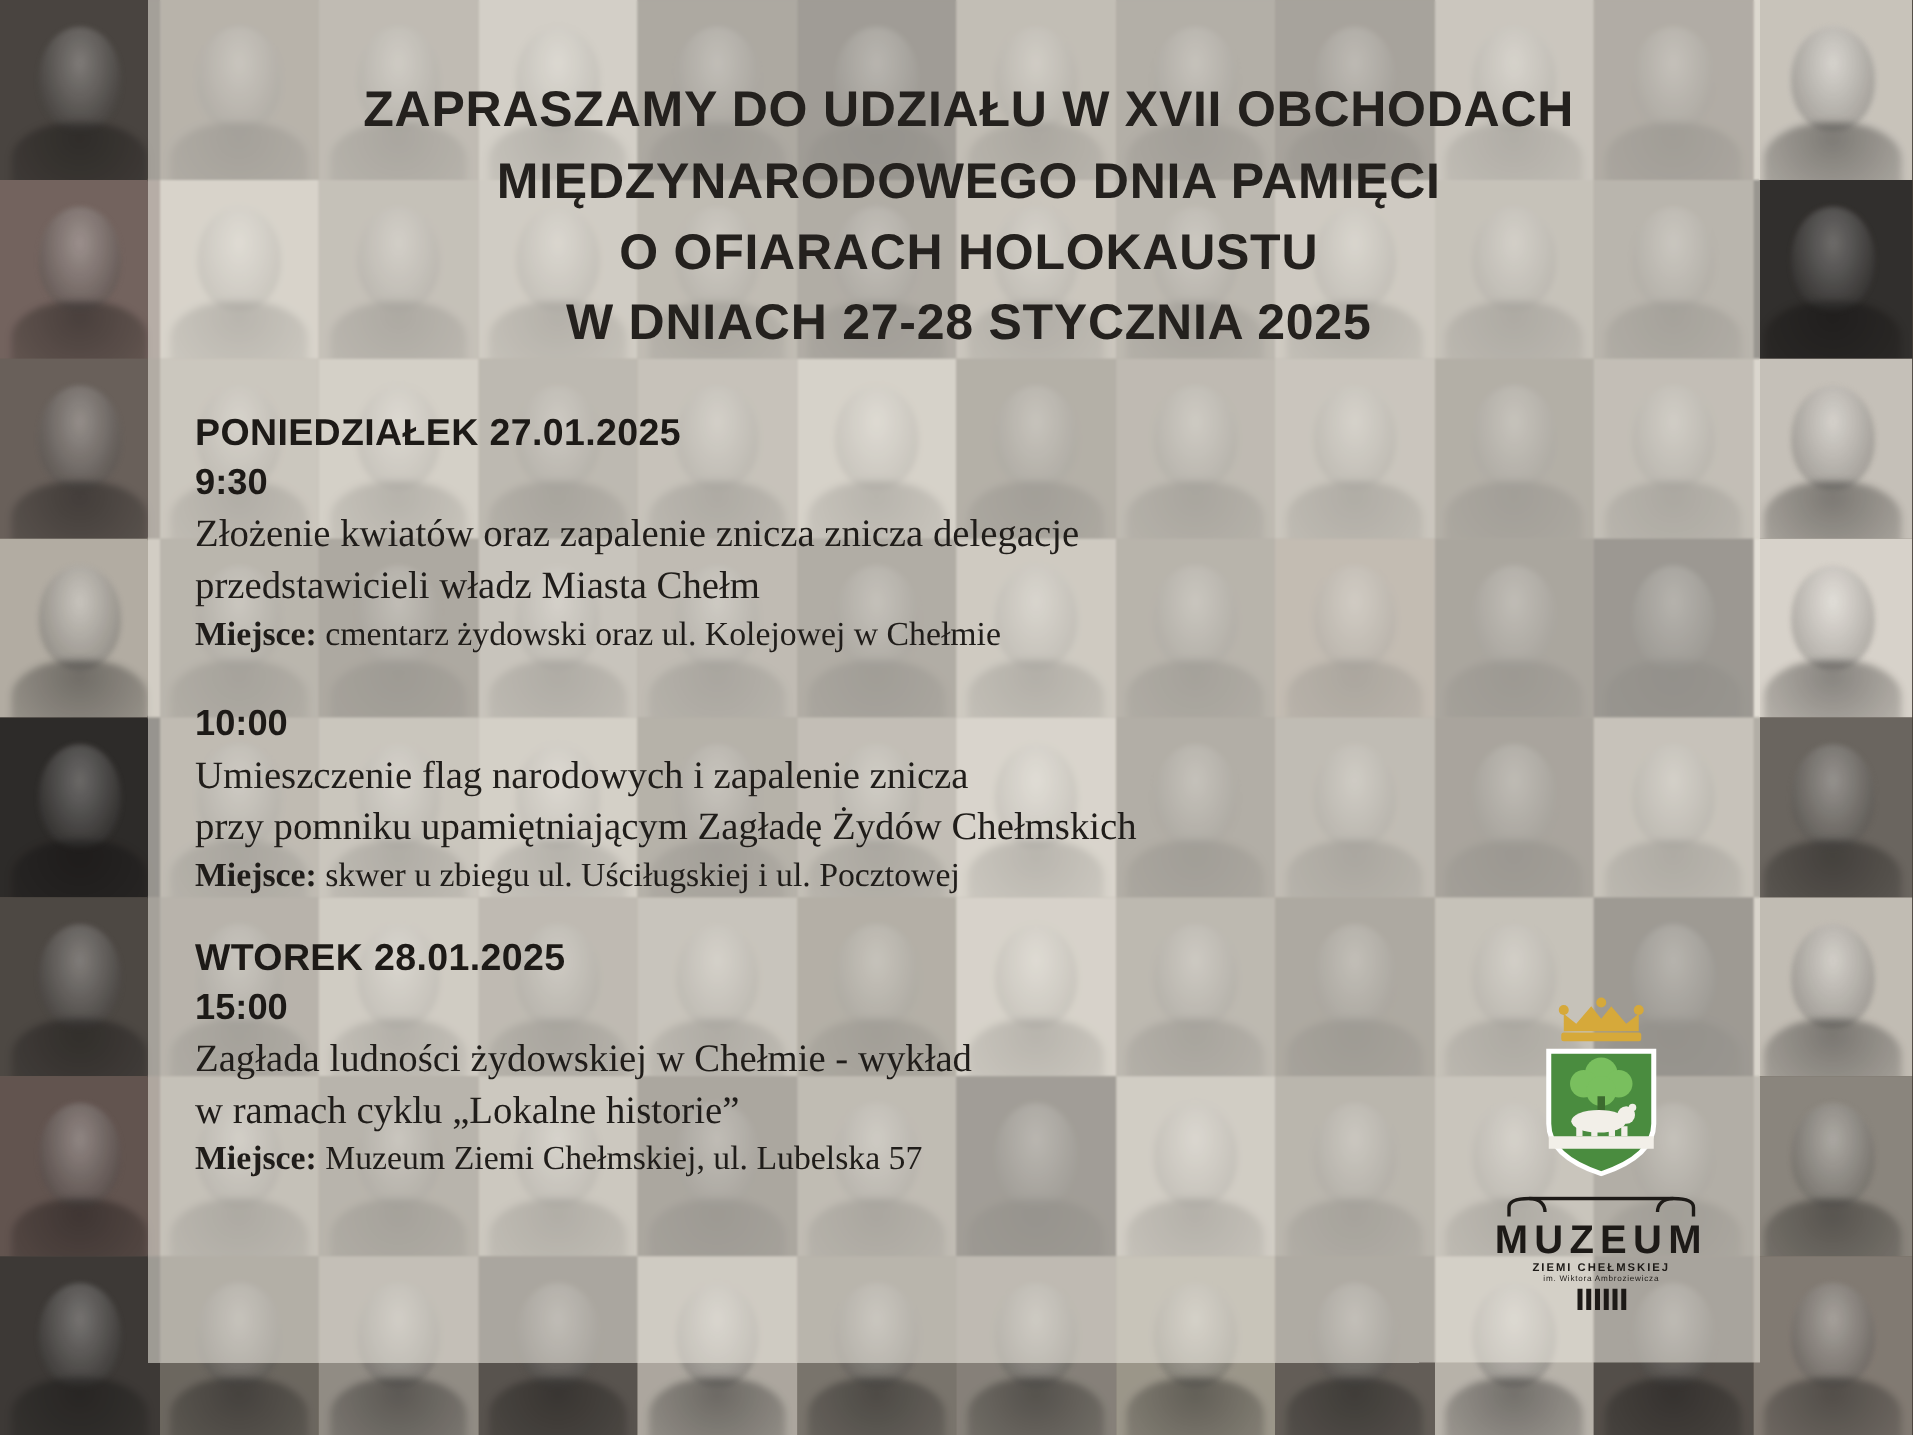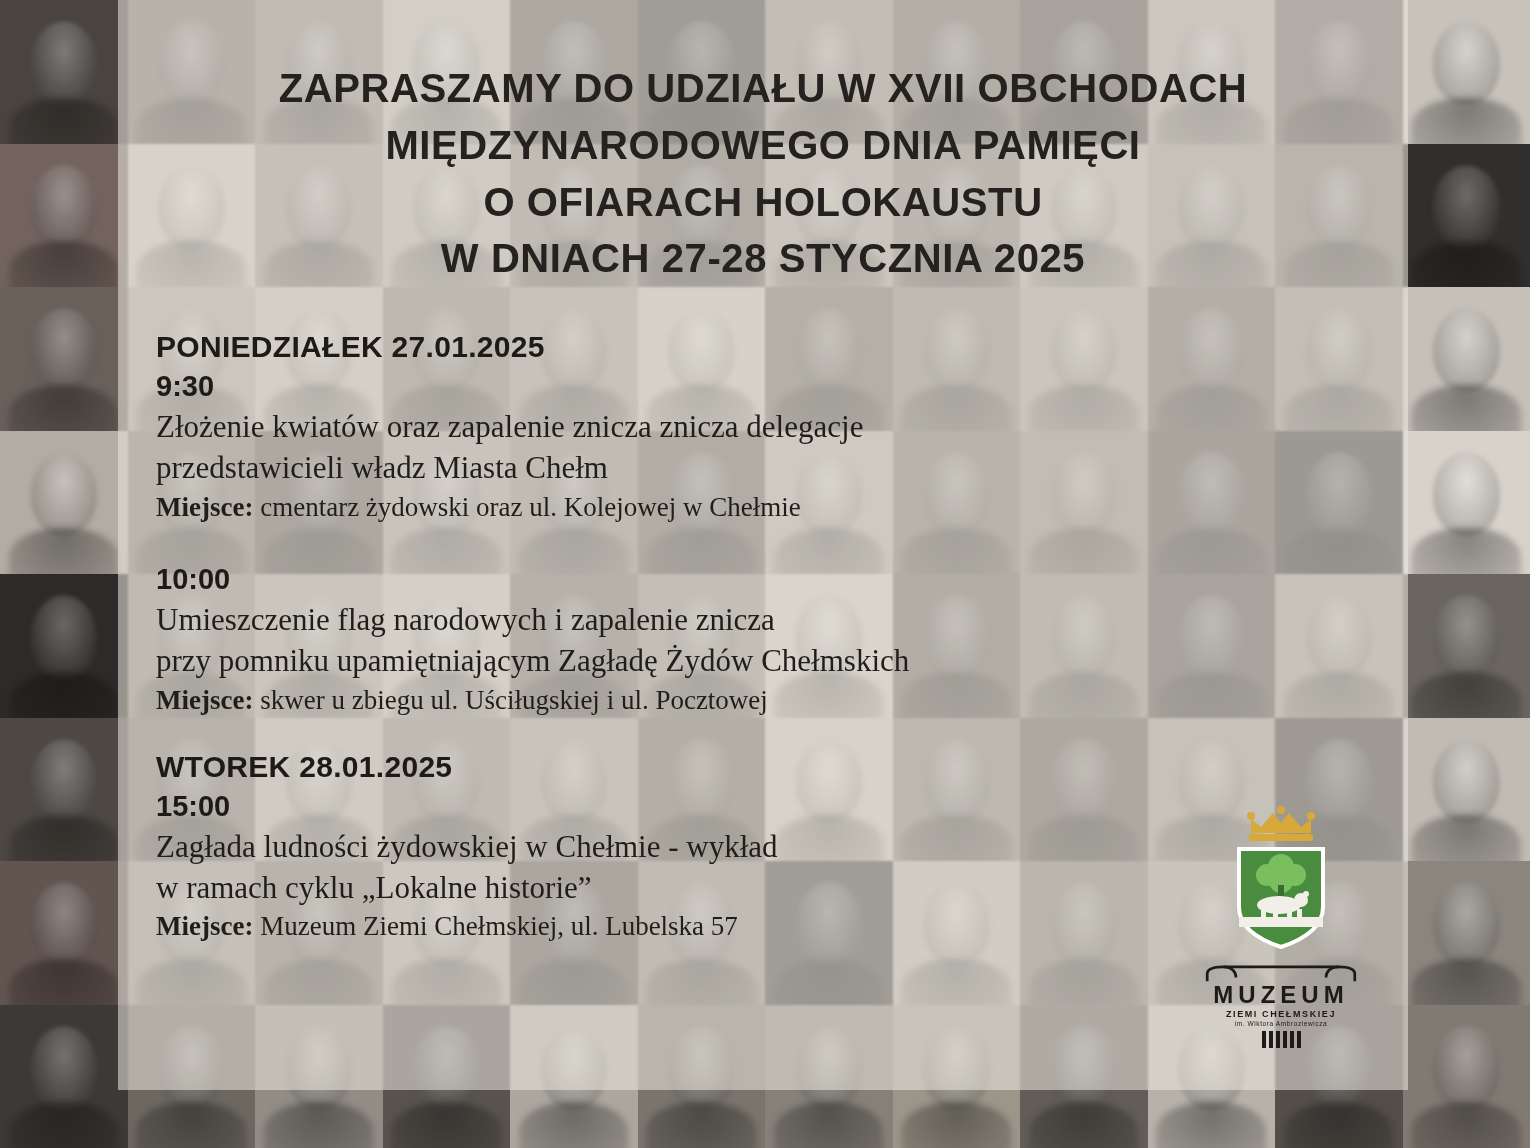--- a/index.html
+++ b/index.html
@@ -71,21 +71,21 @@
     left: 118px;
     top: 0;
     width: 1290px;
     height: 1090px;
     background: rgba(236, 231, 223, 0.56);
     backdrop-filter: blur(1px);
   }
 
   #headline {
     position: absolute;
-    left: 0;
+    left: 12px;
     top: 60px;
     width: 100%;
     text-align: center;
     font-family: "Liberation Sans", sans-serif;
     font-weight: bold;
     font-size: 40px;
     line-height: 1.42;
     letter-spacing: 0.6px;
     color: #24211e;
   }
@@ -145,21 +145,21 @@
   }
   #crest svg { display: block; }
 
   #museum-logo {
     margin: 16px auto 0;
     width: 180px;
     color: #1d1a17;
     font-family: "Liberation Sans", sans-serif;
   }
   #museum-logo .m-word {
-    font-size: 24px;
+    font-size: 32px;
     font-weight: bold;
     letter-spacing: 5px;
     line-height: 1;
     text-align: center;
   }
   #museum-logo .m-sub {
     font-size: 9px;
     letter-spacing: 1.6px;
     margin-top: 2px;
     font-weight: bold;

